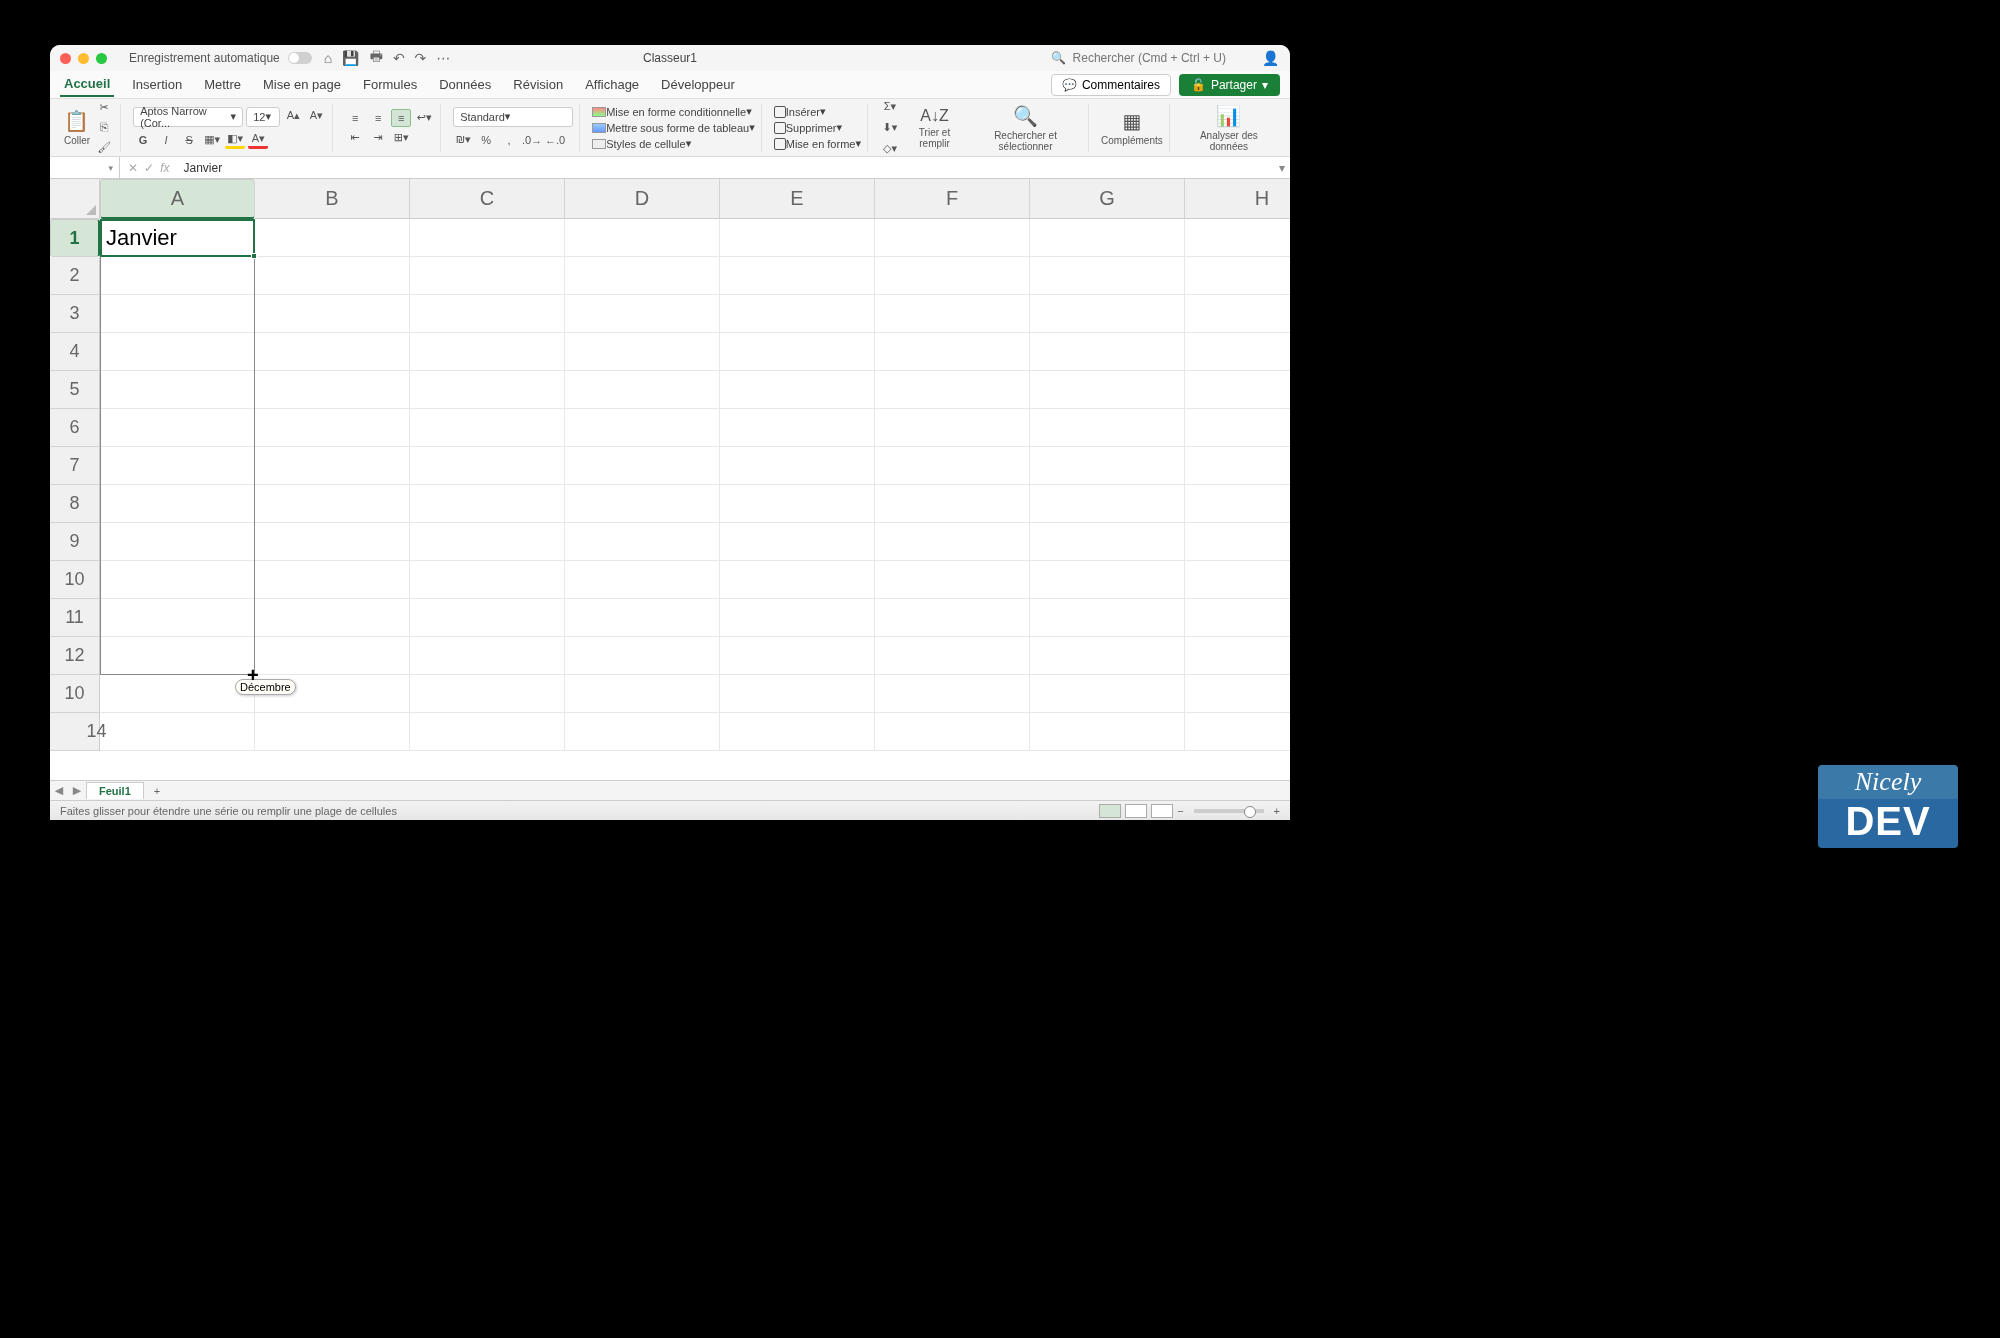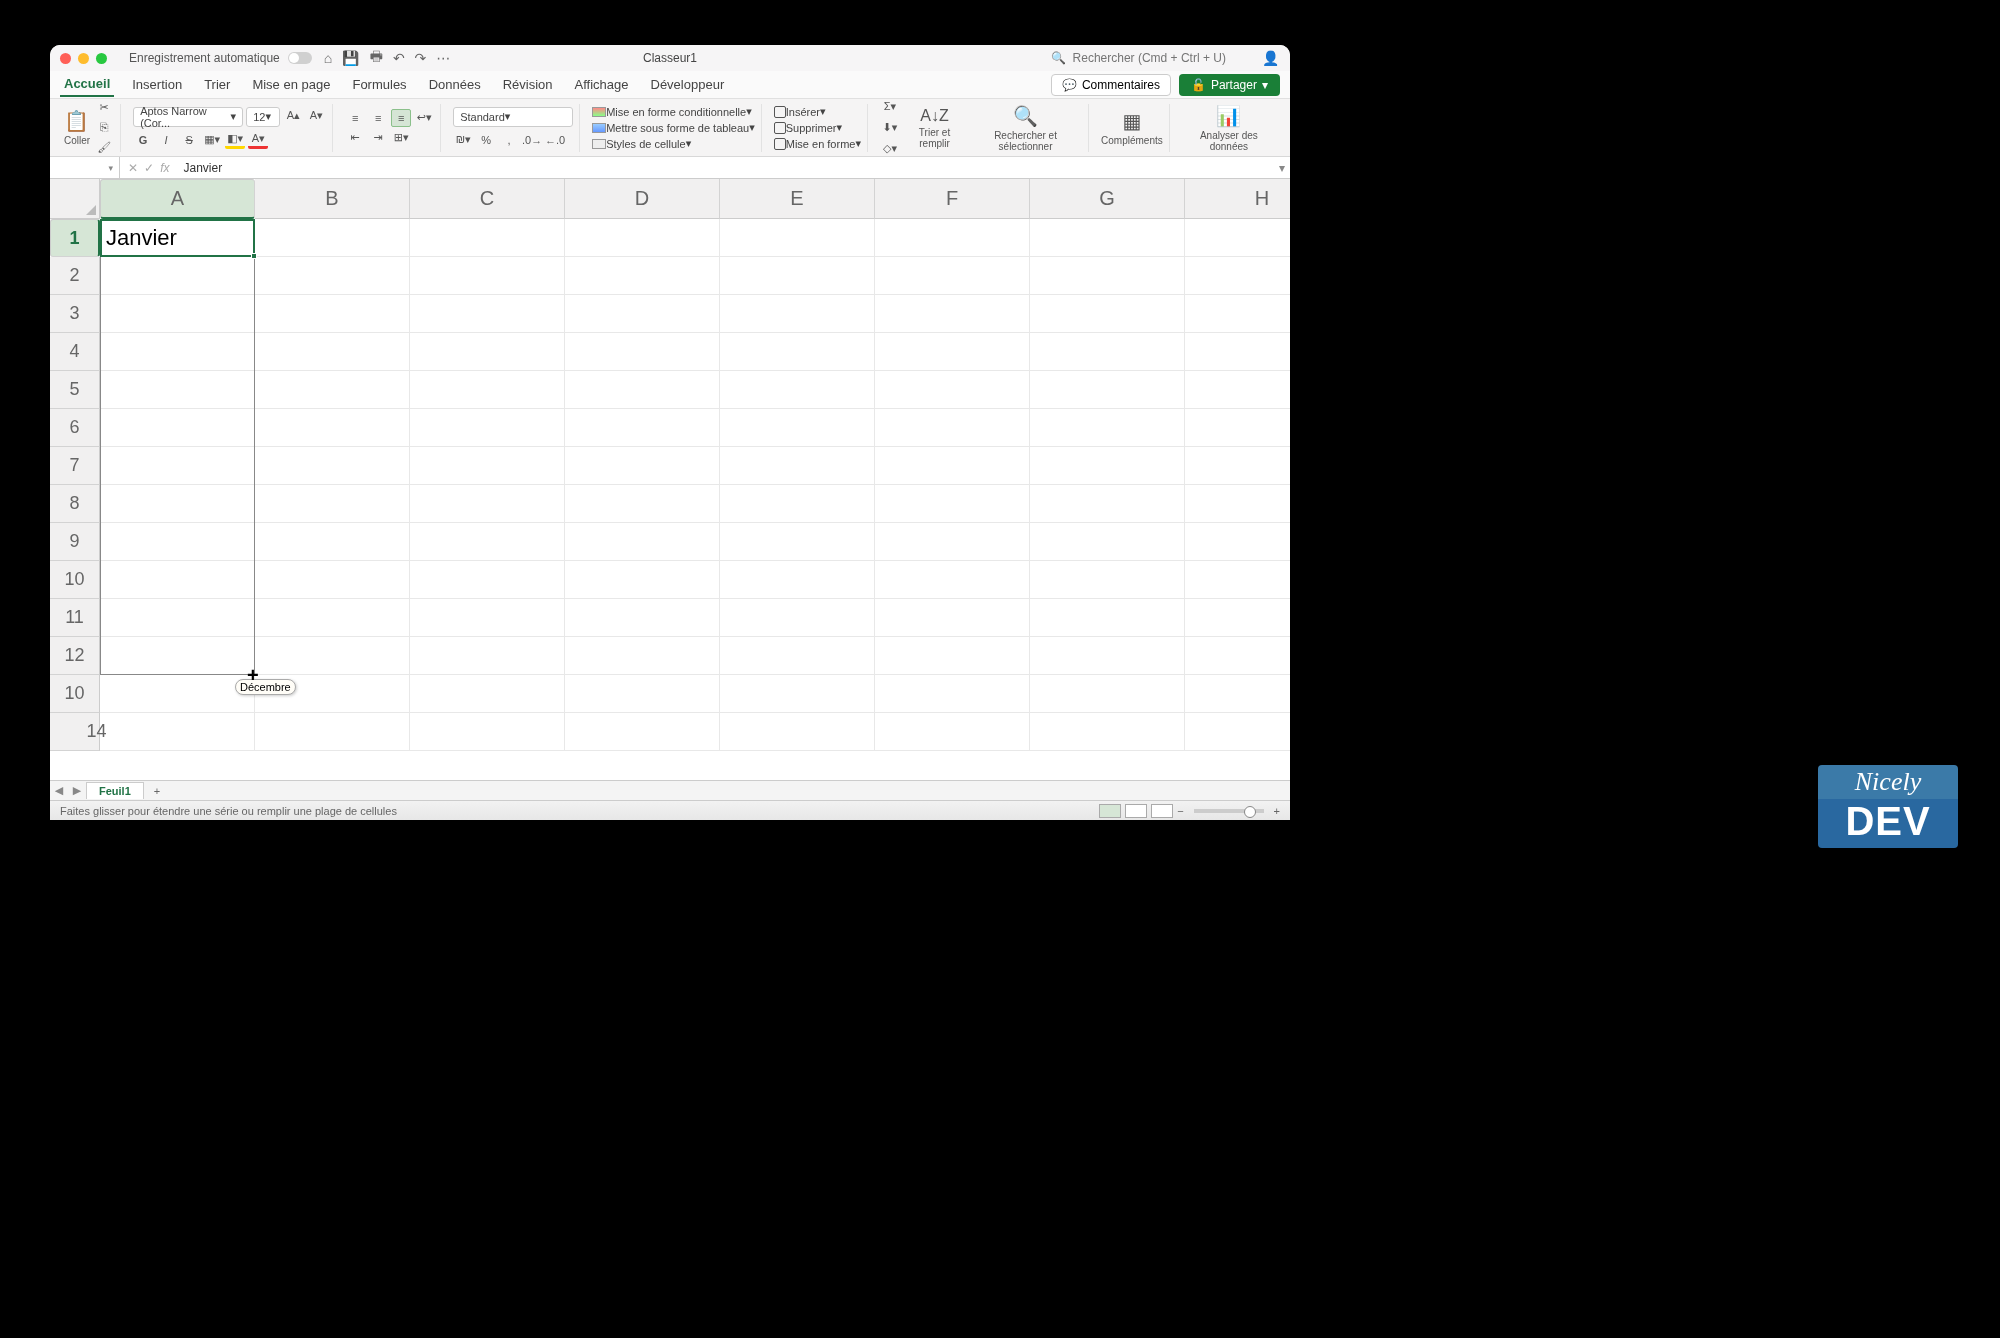--- a/index.html
+++ b/index.html
@@ -110,21 +110,21 @@
     <div class="search">
       <span>🔍</span>
       <input placeholder="Rechercher (Cmd + Ctrl + U)" style="">
     </div>
     <span class="gear">👤</span>
   </div>
 
   <div class="tabs">
     <span class="tab active">Accueil</span>
     <span class="tab">Insertion</span>
-    <span class="tab">Trier</span>
+    <span class="tab">Mettre</span>
     <span class="tab">Mise en page</span>
     <span class="tab">Formules</span>
     <span class="tab">Données</span>
     <span class="tab">Révision</span>
     <span class="tab">Affichage</span>
     <span class="tab">Développeur</span>
     <div class="right-buttons">
       <button class="btn-comment">💬 <span>Commentaires</span></button>
       <button class="btn-share">🔓 <span>Partager</span> ▾</button>
     </div>

